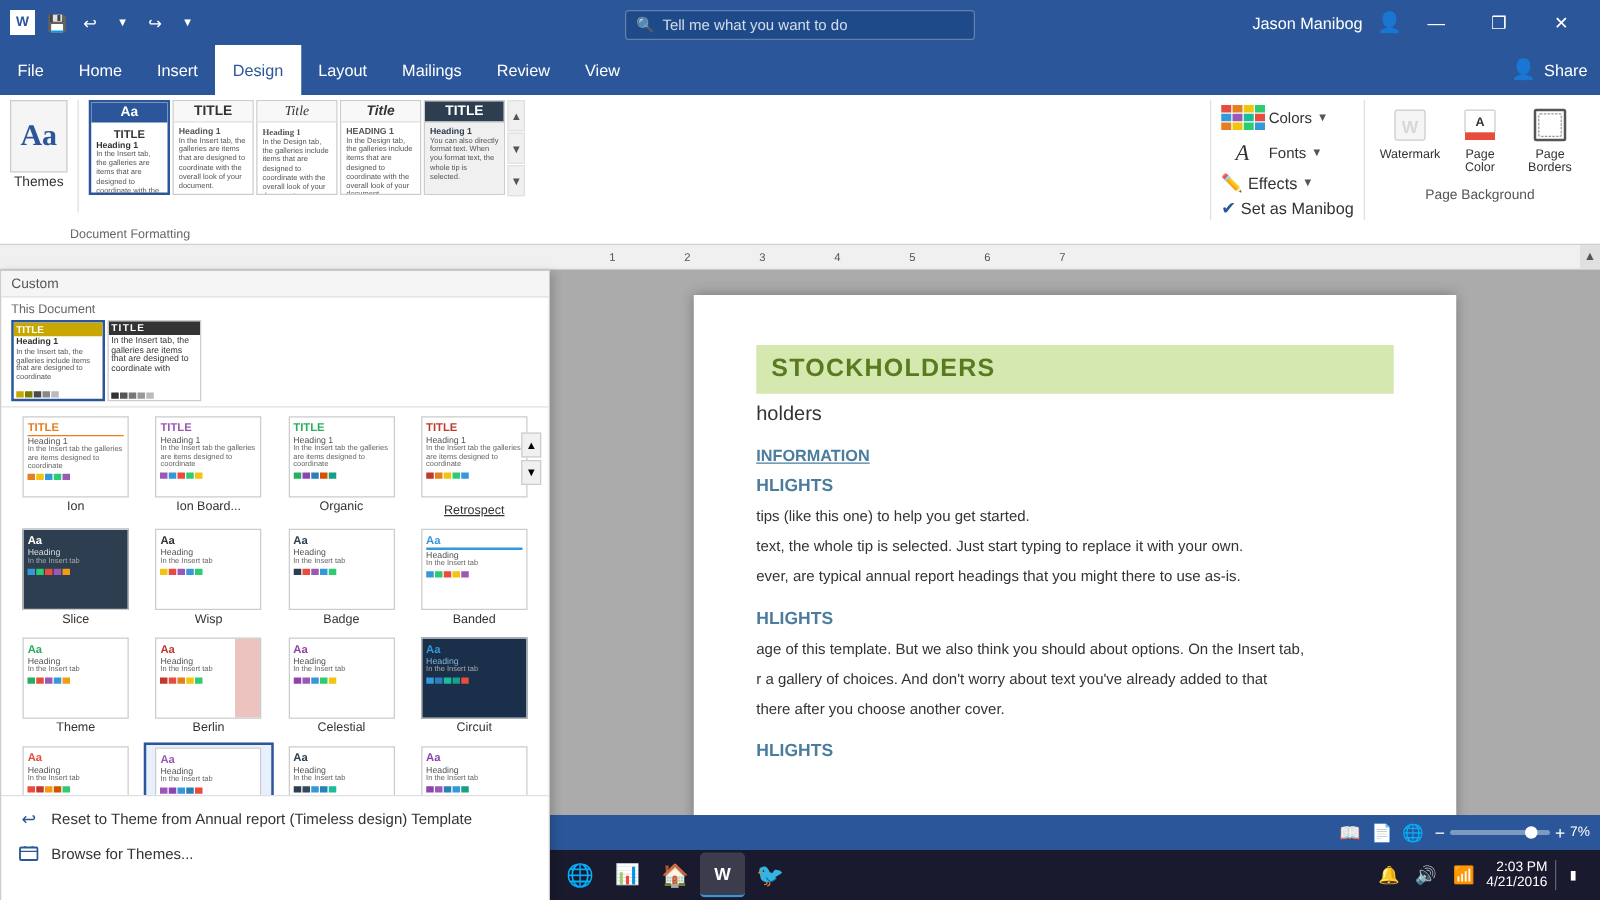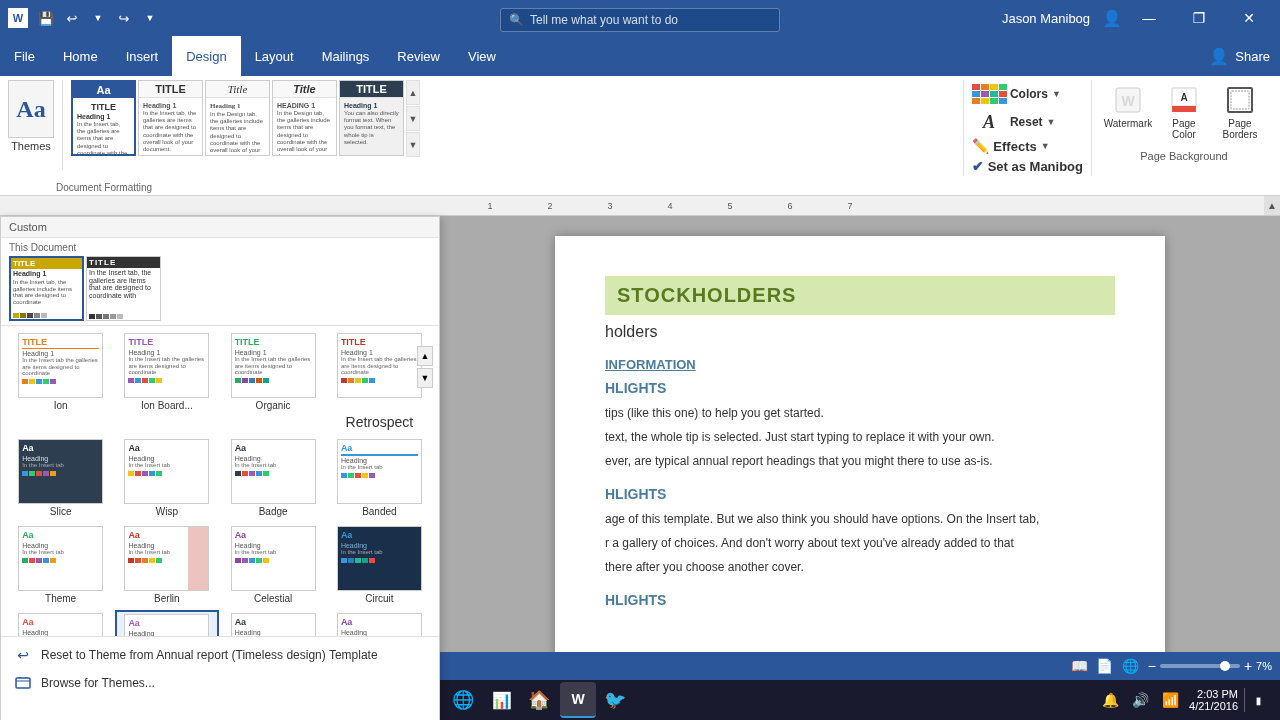--- a/index.html
+++ b/index.html
@@ -461,21 +461,21 @@
         </div>
       </div>
 
       <div class="doc-format-scroll">
         <div class="doc-format-scroll-btn">▲</div>
         <div class="doc-format-scroll-btn">▼</div>
         <div class="doc-format-scroll-btn">▼</div>
       </div>
     </div>
 
-    <div style="display:flex; flex-direction:column; border-left:1px solid #e0e0e0; border-right:1px solid #e0e0e0; padding:0 8px; min-width:120px;font-weight:bold;">
+    <div style="display:flex; flex-direction:column; border-left:1px solid #e0e0e0; border-right:1px solid #e0e0e0; padding:0 8px; min-width:120px;">
 
       <div style="display:flex; align-items:center; gap:4px; padding: 4px 0; cursor:pointer;">
         <div style="display:grid; grid-template-columns:repeat(4,8px); grid-template-rows:repeat(3,6px); gap:1px; width:34px;">
           <div style="background:#e74c3c;"></div>
             <div style="background:#e67e22;"></div>
             <div style="background:#f1c40f;"></div>
             <div style="background:#2ecc71;"></div>
           <div style="background:#3498db;"></div>
             <div style="background:#9b59b6;"></div>
             <div style="background:#1abc9c;"></div>
@@ -484,21 +484,21 @@
             <div style="background:#f1c40f;"></div>
             <div style="background:#2ecc71;"></div>
             <div style="background:#3498db;"></div>
         </div>
         <span style="font-size:12px; color:#333;">Colors</span>
         <span style="font-size:9px; color:#555;">▼</span>
       </div>
 
       <div style="display:flex; align-items:center; gap:4px; padding: 4px 0; cursor:pointer;">
         <div style="width:34px; height:20px; display:flex; align-items:center; justify-content:center; font-size:18px; font-family:Georgia,serif; color:#333; font-style:italic;">A</div>
-        <span style="font-size:12px; color:#333;">Reset</span>
+        <span style="font-size:12px; color:#333;">Fonts</span>
         <span style="font-size:9px; color:#555;">▼</span>
       </div>
 
       <div style="display:flex; align-items:center; gap:4px; padding: 2px 0; cursor:pointer;">
         <span style="font-size:14px;">✏️</span>
         <span style="font-size:13px; color:#333;">Effects</span>
         <span style="font-size:9px; color:#555;">▼</span>
       </div>
       <div style="display:flex; align-items:center; gap:4px; padding: 2px 0; cursor:pointer;">
         <span style="font-size:14px; color:#2b579a;">✔</span>
@@ -648,21 +648,21 @@
             <div style="font-size:7px; color:#555;">Heading 1</div>
             <div style="font-size:6px; color:#666; line-height:1.1;">In the Insert tab the galleries are items designed to coordinate</div>
             <div style="display:flex; gap:1px; margin-top:2px;">
               <div style="width:6px;height:5px;background:#c0392b;"></div>
               <div style="width:6px;height:5px;background:#e67e22;"></div>
               <div style="width:6px;height:5px;background:#f1c40f;"></div>
               <div style="width:6px;height:5px;background:#2ecc71;"></div>
               <div style="width:6px;height:5px;background:#3498db;"></div>
             </div>
           </div>
-          <div style="font-size:14px; color:#333; margin-top:16px;">Retrospect</div>
+          <div style="font-size:10px; color:#333; margin-top:5px;text-decoration:underline;">Retrospect</div>
         </div>
 
         <div style="display:flex; flex-direction:column; align-items:center; cursor:pointer; padding:2px; border:1px solid transparent;">
           <div style="width:85px; height:65px; border:1px solid #ccc; background:#2c3e50; overflow:hidden; padding:3px;">
             <div style="font-size:9px; font-weight:bold; color:white; padding-bottom:1px; margin-bottom:1px;">Aa</div>
             <div style="font-size:7px; color:#ddd;">Heading</div>
             <div style="font-size:6px; color:#aaa; line-height:1.1;">In the Insert tab</div>
             <div style="display:flex; gap:1px; margin-top:2px;">
               <div style="width:6px;height:5px;background:#3498db;"></div>
               <div style="width:6px;height:5px;background:#2ecc71;"></div>
@@ -881,21 +881,21 @@
       </div>
       <div class="doc-subheading">holders</div>
       <div class="doc-section-title">
         <span>INFORMATION</span>
       </div>
       <div class="doc-highlight-title">HLIGHTS</div>
       <div class="doc-body">tips (like this one) to help you get started.</div>
       <div class="doc-body">text, the whole tip is selected. Just start typing to replace it with your own.</div>
       <div class="doc-body">ever, are typical annual report headings that you might there to use as-is.</div>
       <div class="doc-highlight-section">HLIGHTS</div>
-      <div class="doc-body">age of this template. But we also think you should have options. On the Insert tab,</div>
+      <div class="doc-body">age of this template. But we also think you should about options. On the Insert tab,</div>
       <div class="doc-body">r a gallery of choices. And don't worry about text you've already added to that</div>
       <div class="doc-body">there after you choose another cover.</div>
       <div class="doc-highlight-section">HLIGHTS</div>
     </div>
   </div>
 </div>
 
 <div class="statusbar" style="position:fixed; bottom:40px; left:0; right:0; height:28px;">
   <div class="statusbar-left">
     <span style="font-size:11px;">Page 1 of 14</span>

